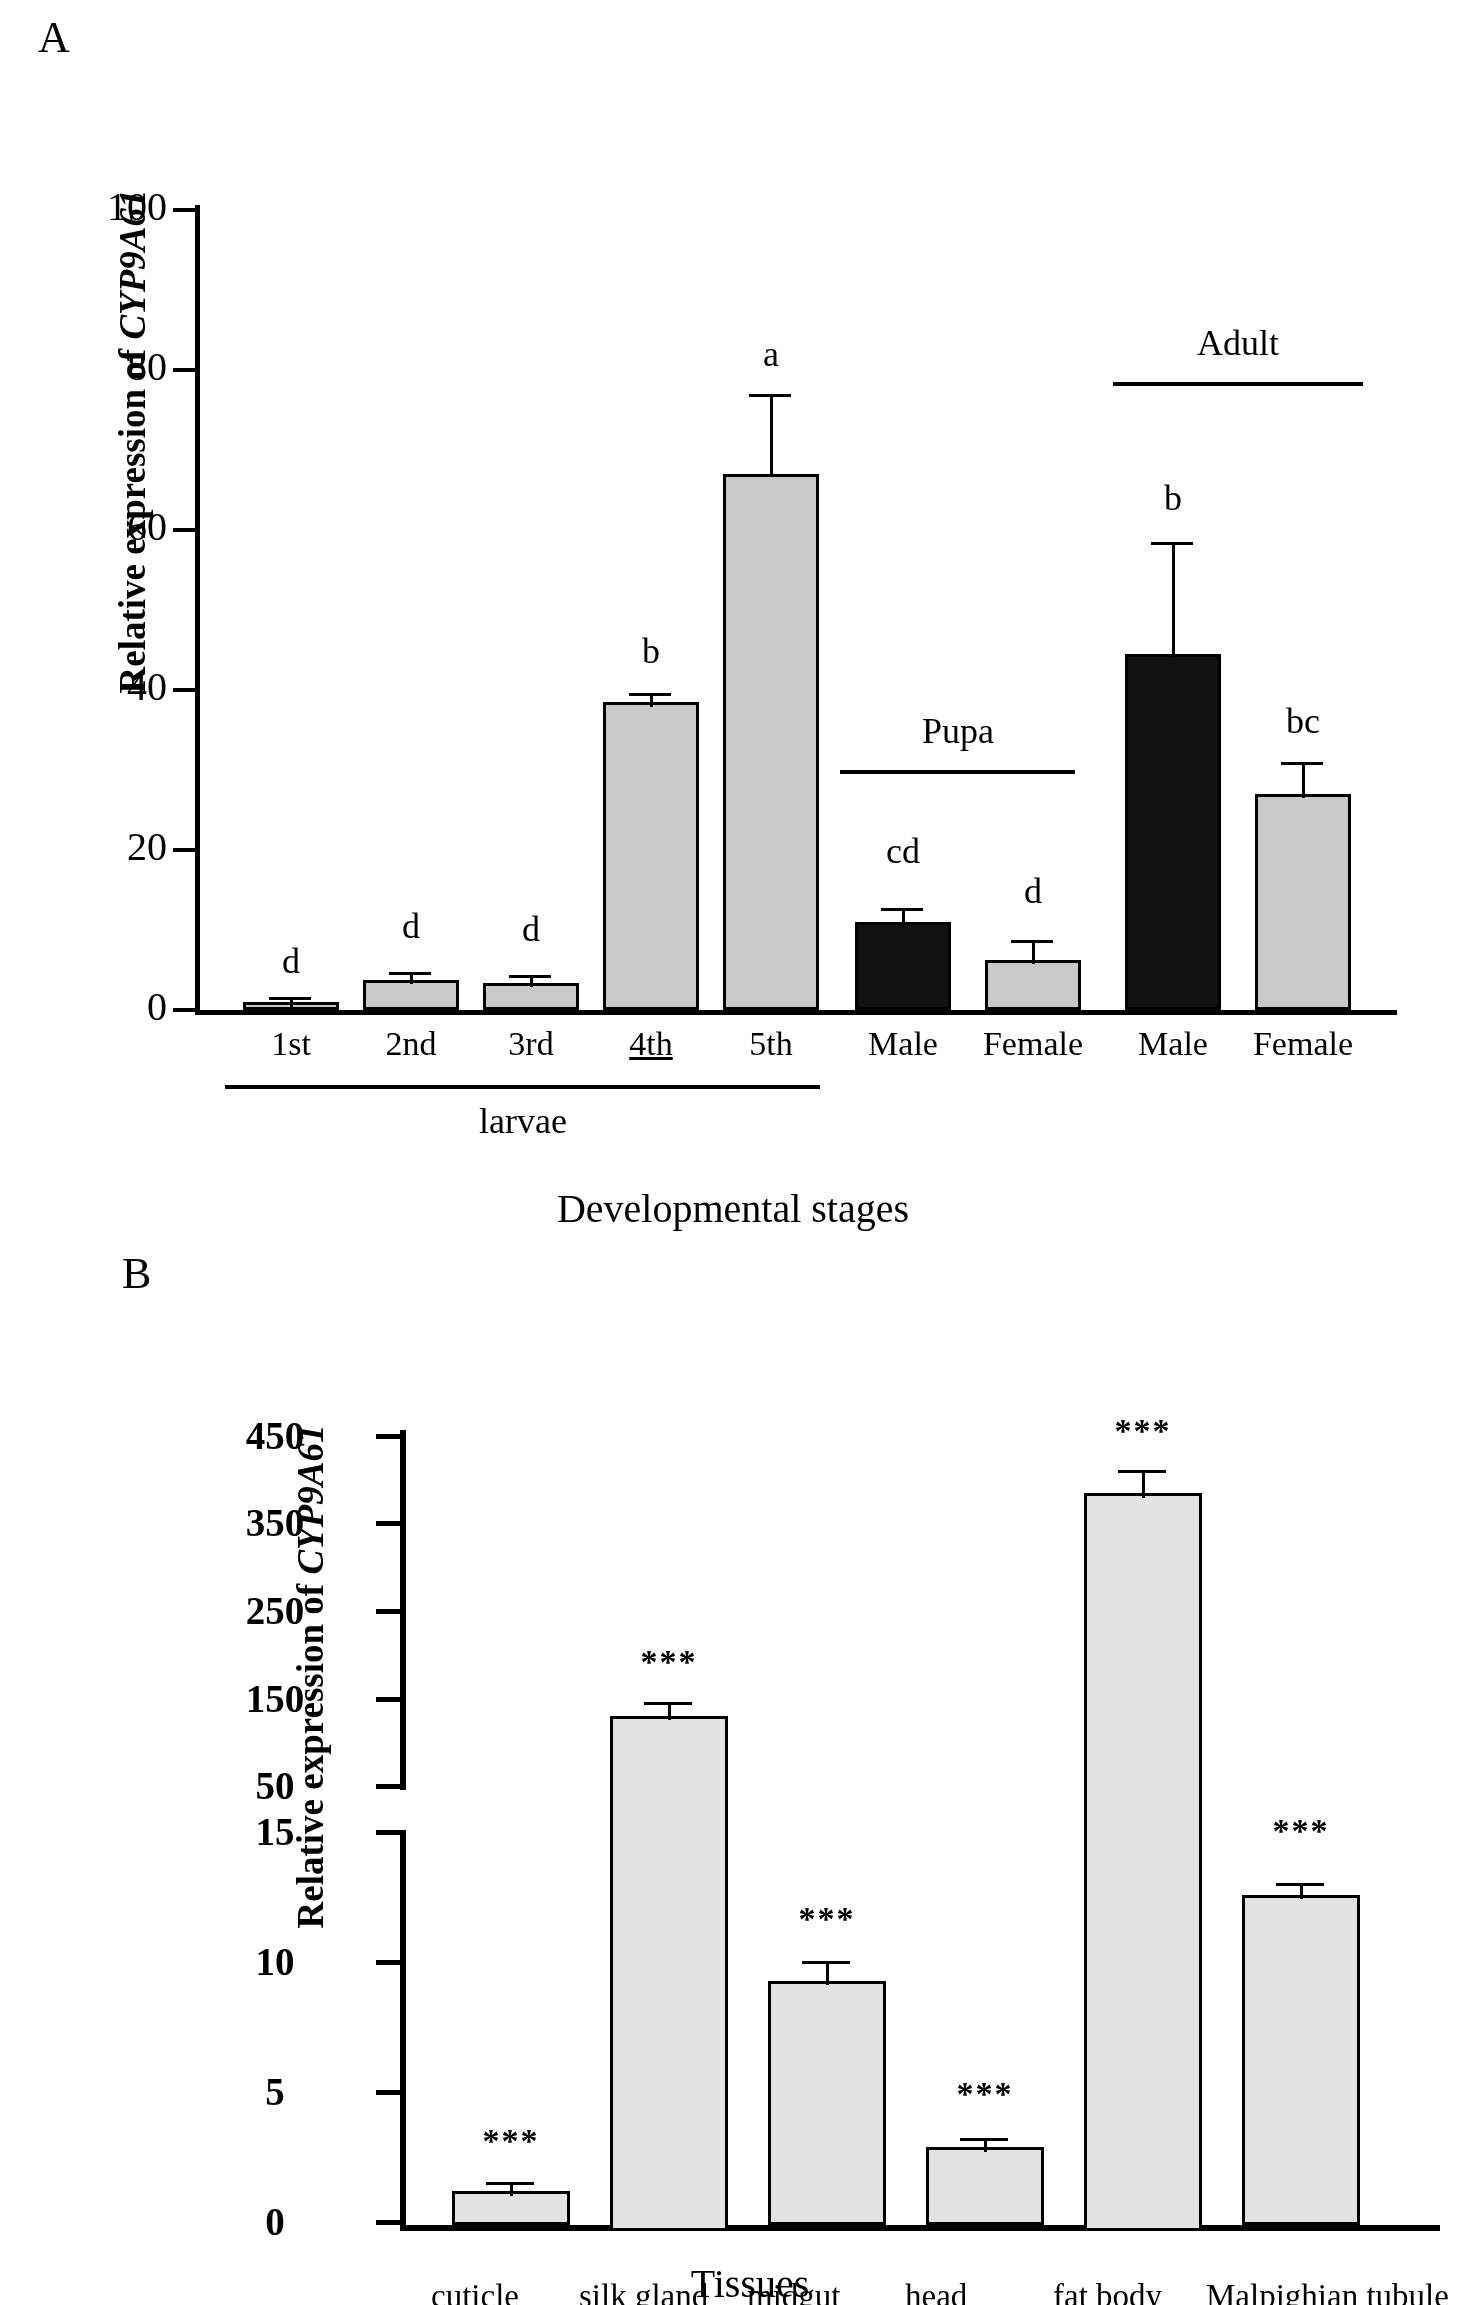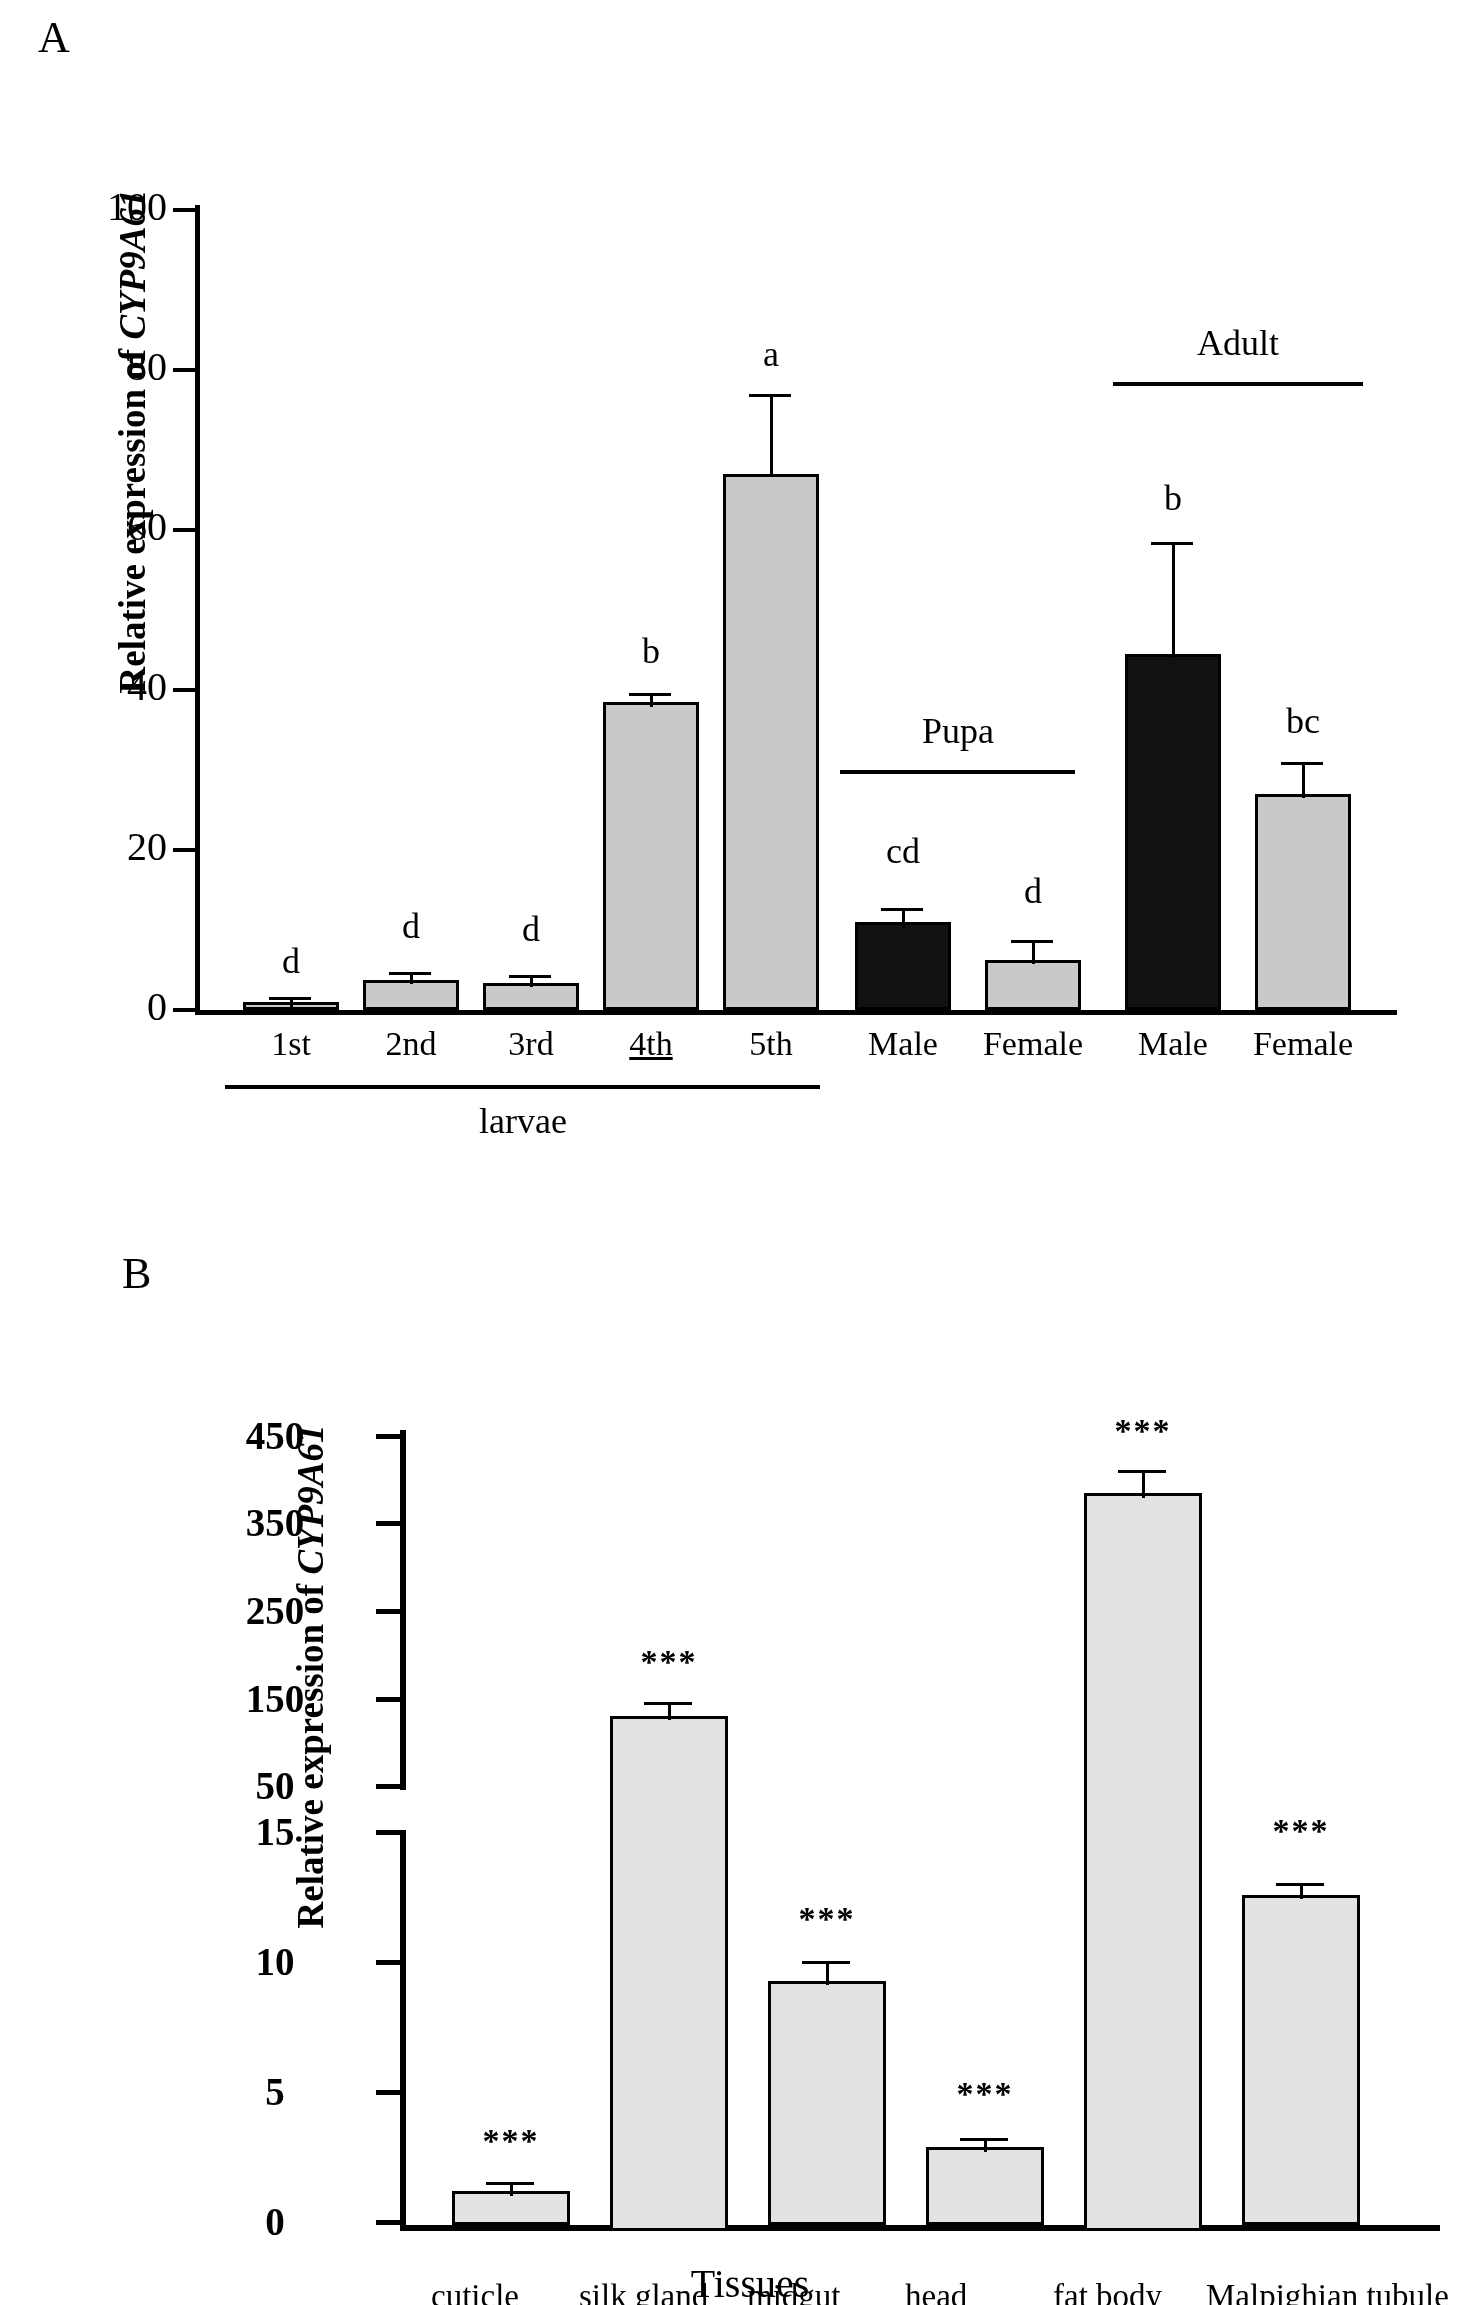--- a/index.html
+++ b/index.html
@@ -330,20 +330,21 @@
     <div class="a-group-line" style="left:30px; top:880px; width:595px;"></div>
     <div class="a-group-label" style="left:178px; top:895px;">larvae</div>
 
     <div class="a-group-line" style="left:645px; top:565px; width:235px;"></div>
     <div class="a-group-label" style="left:613px; top:505px;">Pupa</div>
 
     <div class="a-group-line" style="left:918px; top:177px; width:250px;"></div>
     <div class="a-group-label" style="left:893px; top:117px;">Adult</div>
   </div>
 
+  <div id="a-xlabel">Developmental stages</div>
 </div>
 
 <div class="panel-letter" id="panelB-letter">B</div>
 
 <div id="panelB">
 
   <div id="b-ylabel">
     <span>Relative expression of </span><i>CYP9A61</i>
   </div>
 

